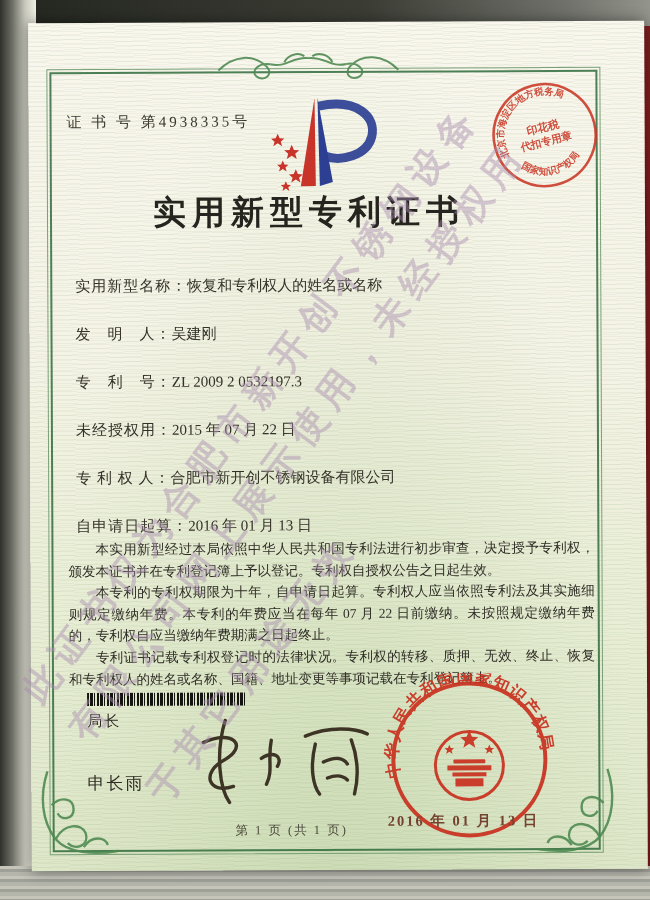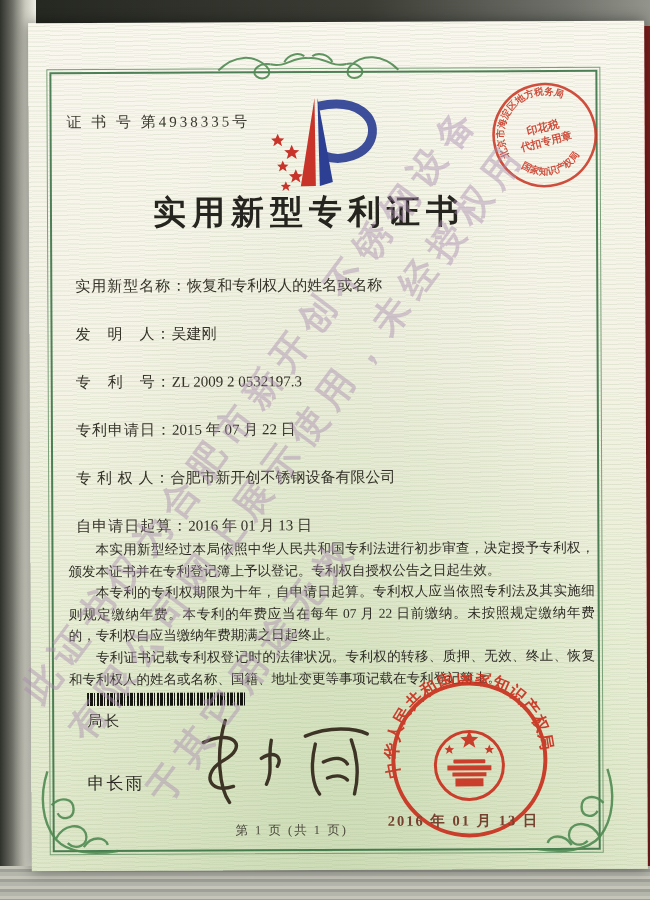--- a/index.html
+++ b/index.html
@@ -138,21 +138,21 @@
       <div class="field">
         <span class="lab">实用新型名称：</span><span>恢复和专利权人的姓名或名称</span>
       </div>
       <div class="field">
         <span class="lab">发　明　人：</span><span>吴建刚</span>
       </div>
       <div class="field">
         <span class="lab">专　利　号：</span><span>ZL 2009 2 0532197.3</span>
       </div>
       <div class="field">
-        <span class="lab">专利申请日：</span><span>2015 年 07 月 22 日</span>
+        <span class="lab">未经授权用：</span><span>2015 年 07 月 22 日</span>
       </div>
       <div class="field">
         <span class="lab">专 利 权 人：</span><span>合肥市新开创不锈钢设备有限公司</span>
       </div>
       <div class="field">
         <span class="lab">自申请日起算：</span><span>2016 年 01 月 13 日</span>
       </div>
     </div>
 
     <div class="body">

